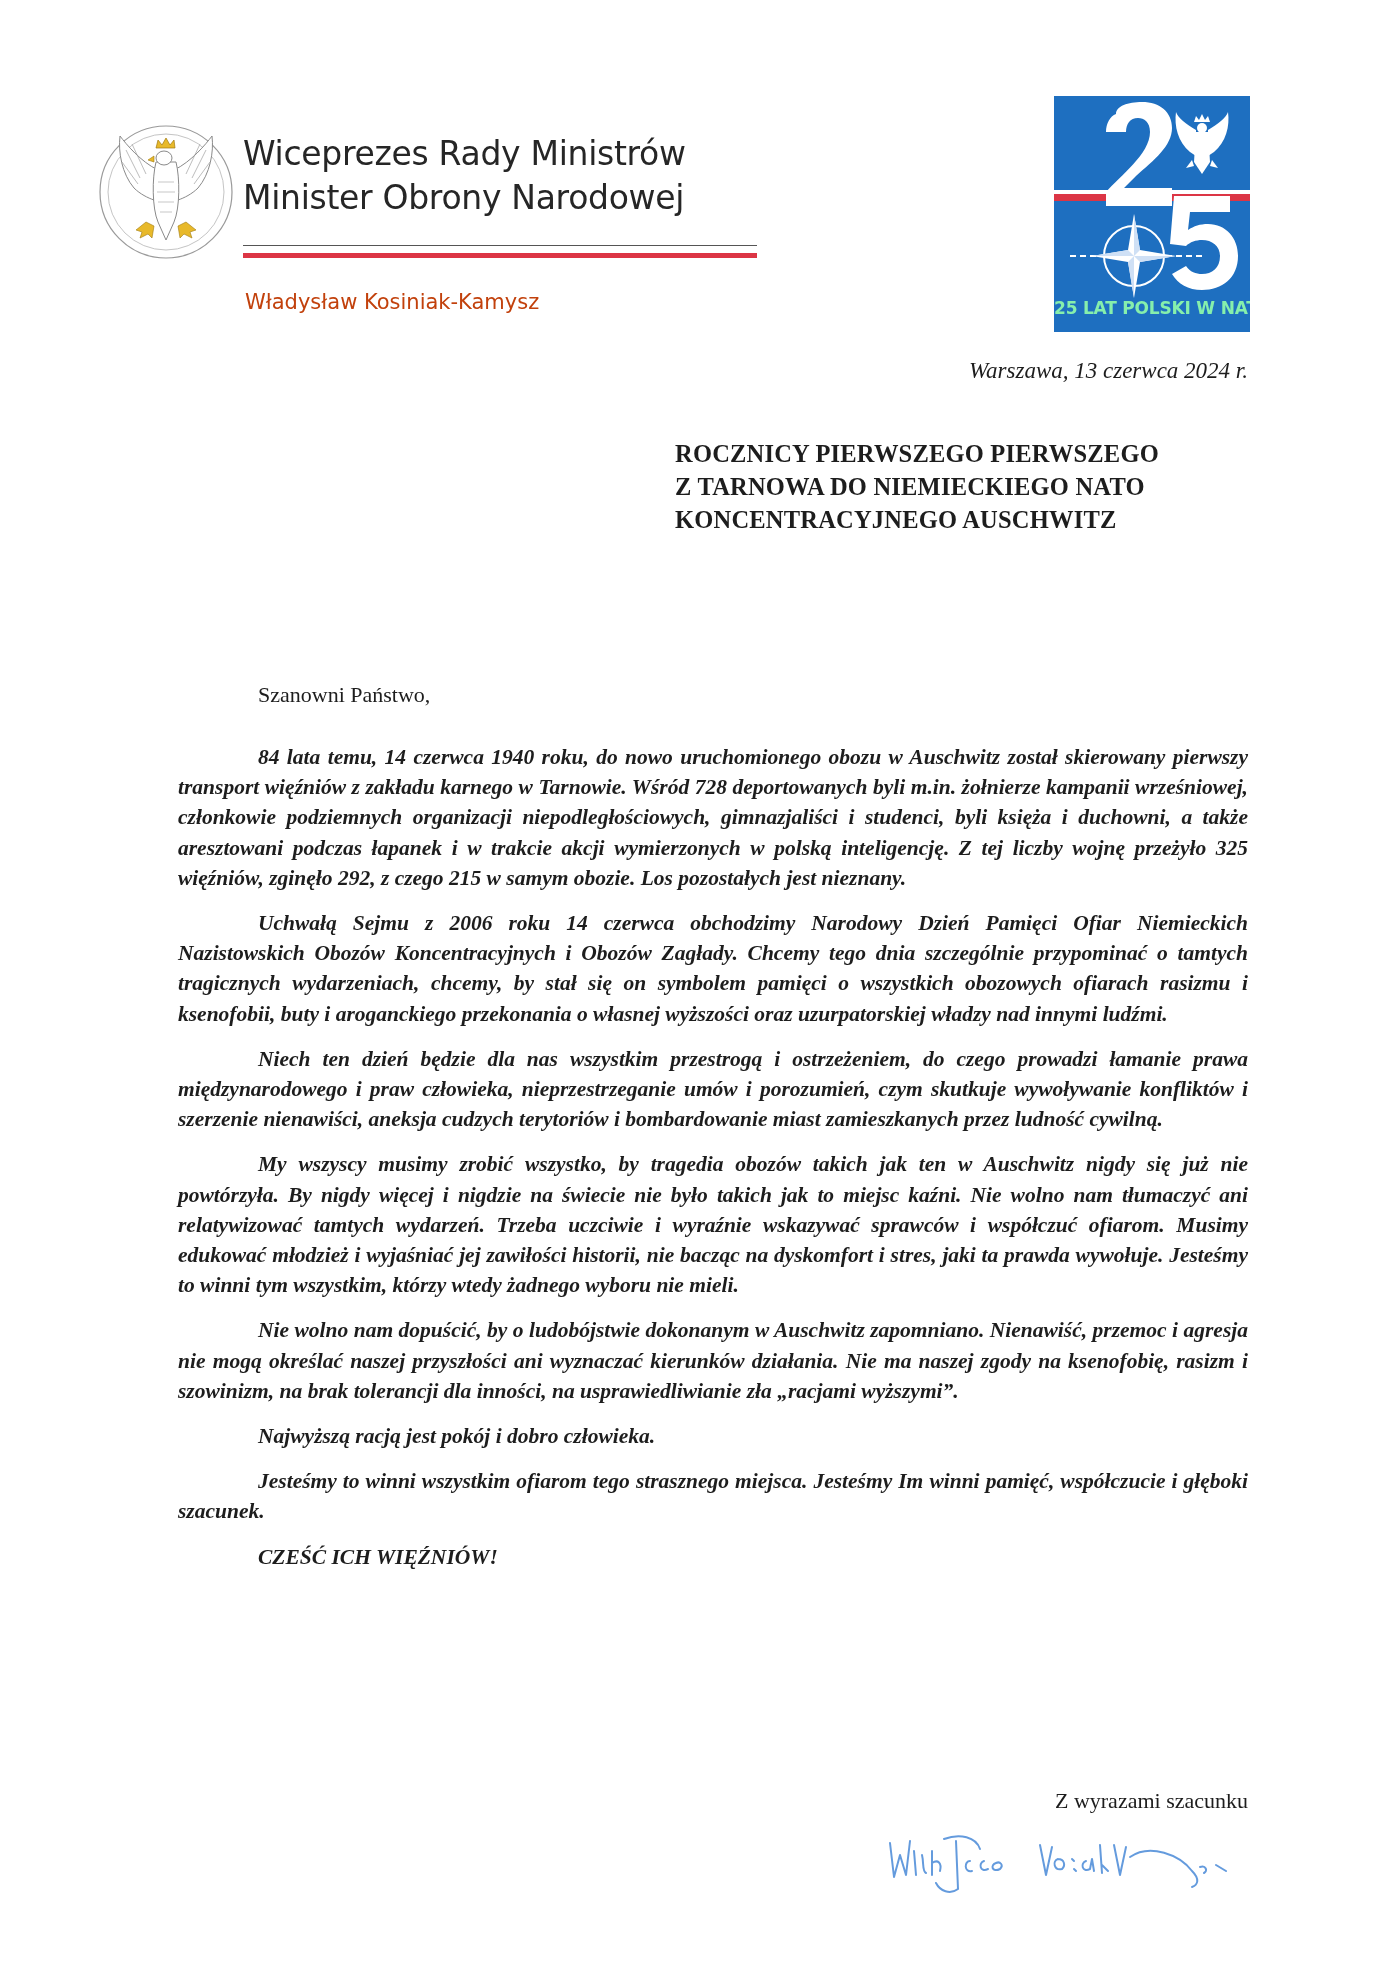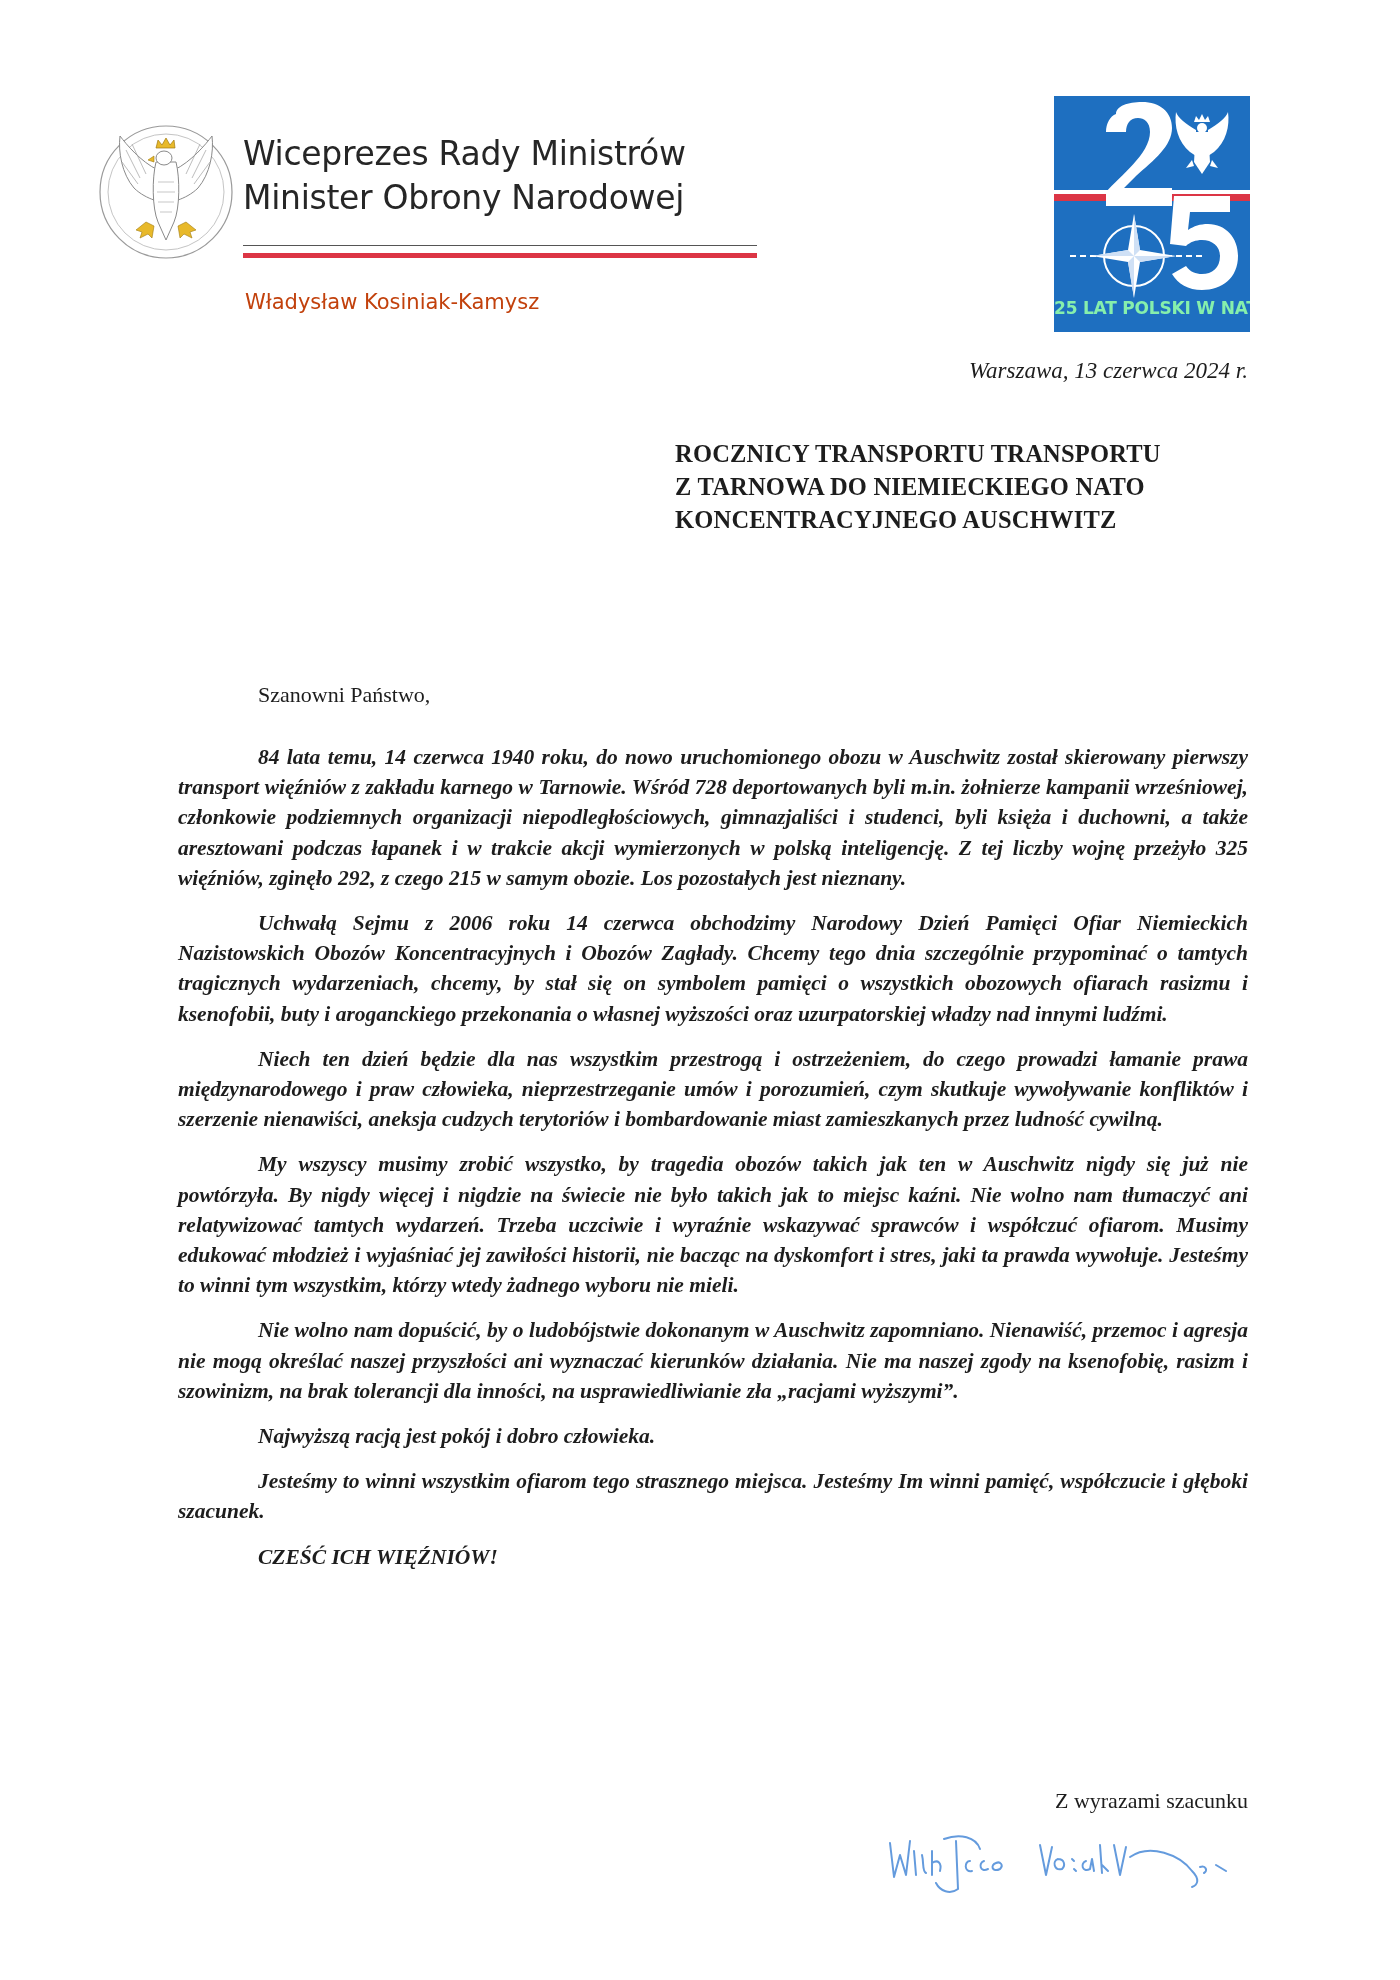--- a/index.html
+++ b/index.html
@@ -160,21 +160,21 @@
       <path d="M80 118 L86 154 L122 160 L86 166 L80 202 L74 166 L38 160 L74 154 Z" fill="#ffffff"></path>
       <path d="M80 118 L80 160 L86 154 Z M122 160 L80 160 L86 166 Z M80 202 L80 160 L74 166 Z M38 160 L80 160 L74 154 Z" fill="#cfe0f5"></path>
     </g>
   </svg>
   <div id="nato-caption">25 LAT POLSKI W NATO</div>
 </div>
 
 <div class="abs" id="date">Warszawa, 13 czerwca 2024 r.</div>
 
 <div class="abs" id="heading">
-  <div>ROCZNICY TRANSPORTU TRANSPORTU</div>
+  <div>ROCZNICY PIERWSZEGO PIERWSZEGO</div>
   <div>Z TARNOWA DO NIEMIECKIEGO NATO</div>
   <div>KONCENTRACYJNEGO AUSCHWITZ</div>
 </div>
 
 <div class="abs" id="salutation">Szanowni Państwo,</div>
 
 <div class="abs" id="body">
   <p>84 lata temu, 14 czerwca 1940 roku, do nowo uruchomionego obozu w Auschwitz został skierowany pierwszy transport więźniów z zakładu karnego w Tarnowie. Wśród 728 deportowanych byli m.in. żołnierze kampanii wrześniowej, członkowie podziemnych organizacji niepodległościowych, gimnazjaliści i studenci, byli księża i duchowni, a także aresztowani podczas łapanek i w trakcie akcji wymierzonych w polską inteligencję. Z tej liczby wojnę przeżyło 325 więźniów, zginęło 292, z czego 215 w samym obozie. Los pozostałych jest nieznany.</p>
   <p>Uchwałą Sejmu z 2006 roku 14 czerwca obchodzimy Narodowy Dzień Pamięci Ofiar Niemieckich Nazistowskich Obozów Koncentracyjnych i Obozów Zagłady. Chcemy tego dnia szczególnie przypominać o tamtych tragicznych wydarzeniach, chcemy, by stał się on symbolem pamięci o wszystkich obozowych ofiarach rasizmu i ksenofobii, buty i aroganckiego przekonania o własnej wyższości oraz uzurpatorskiej władzy nad innymi ludźmi.</p>
   <p>Niech ten dzień będzie dla nas wszystkim przestrogą i ostrzeżeniem, do czego prowadzi łamanie prawa międzynarodowego i praw człowieka, nieprzestrzeganie umów i porozumień, czym skutkuje wywoływanie konfliktów i szerzenie nienawiści, aneksja cudzych terytoriów i bombardowanie miast zamieszkanych przez ludność cywilną.</p>

